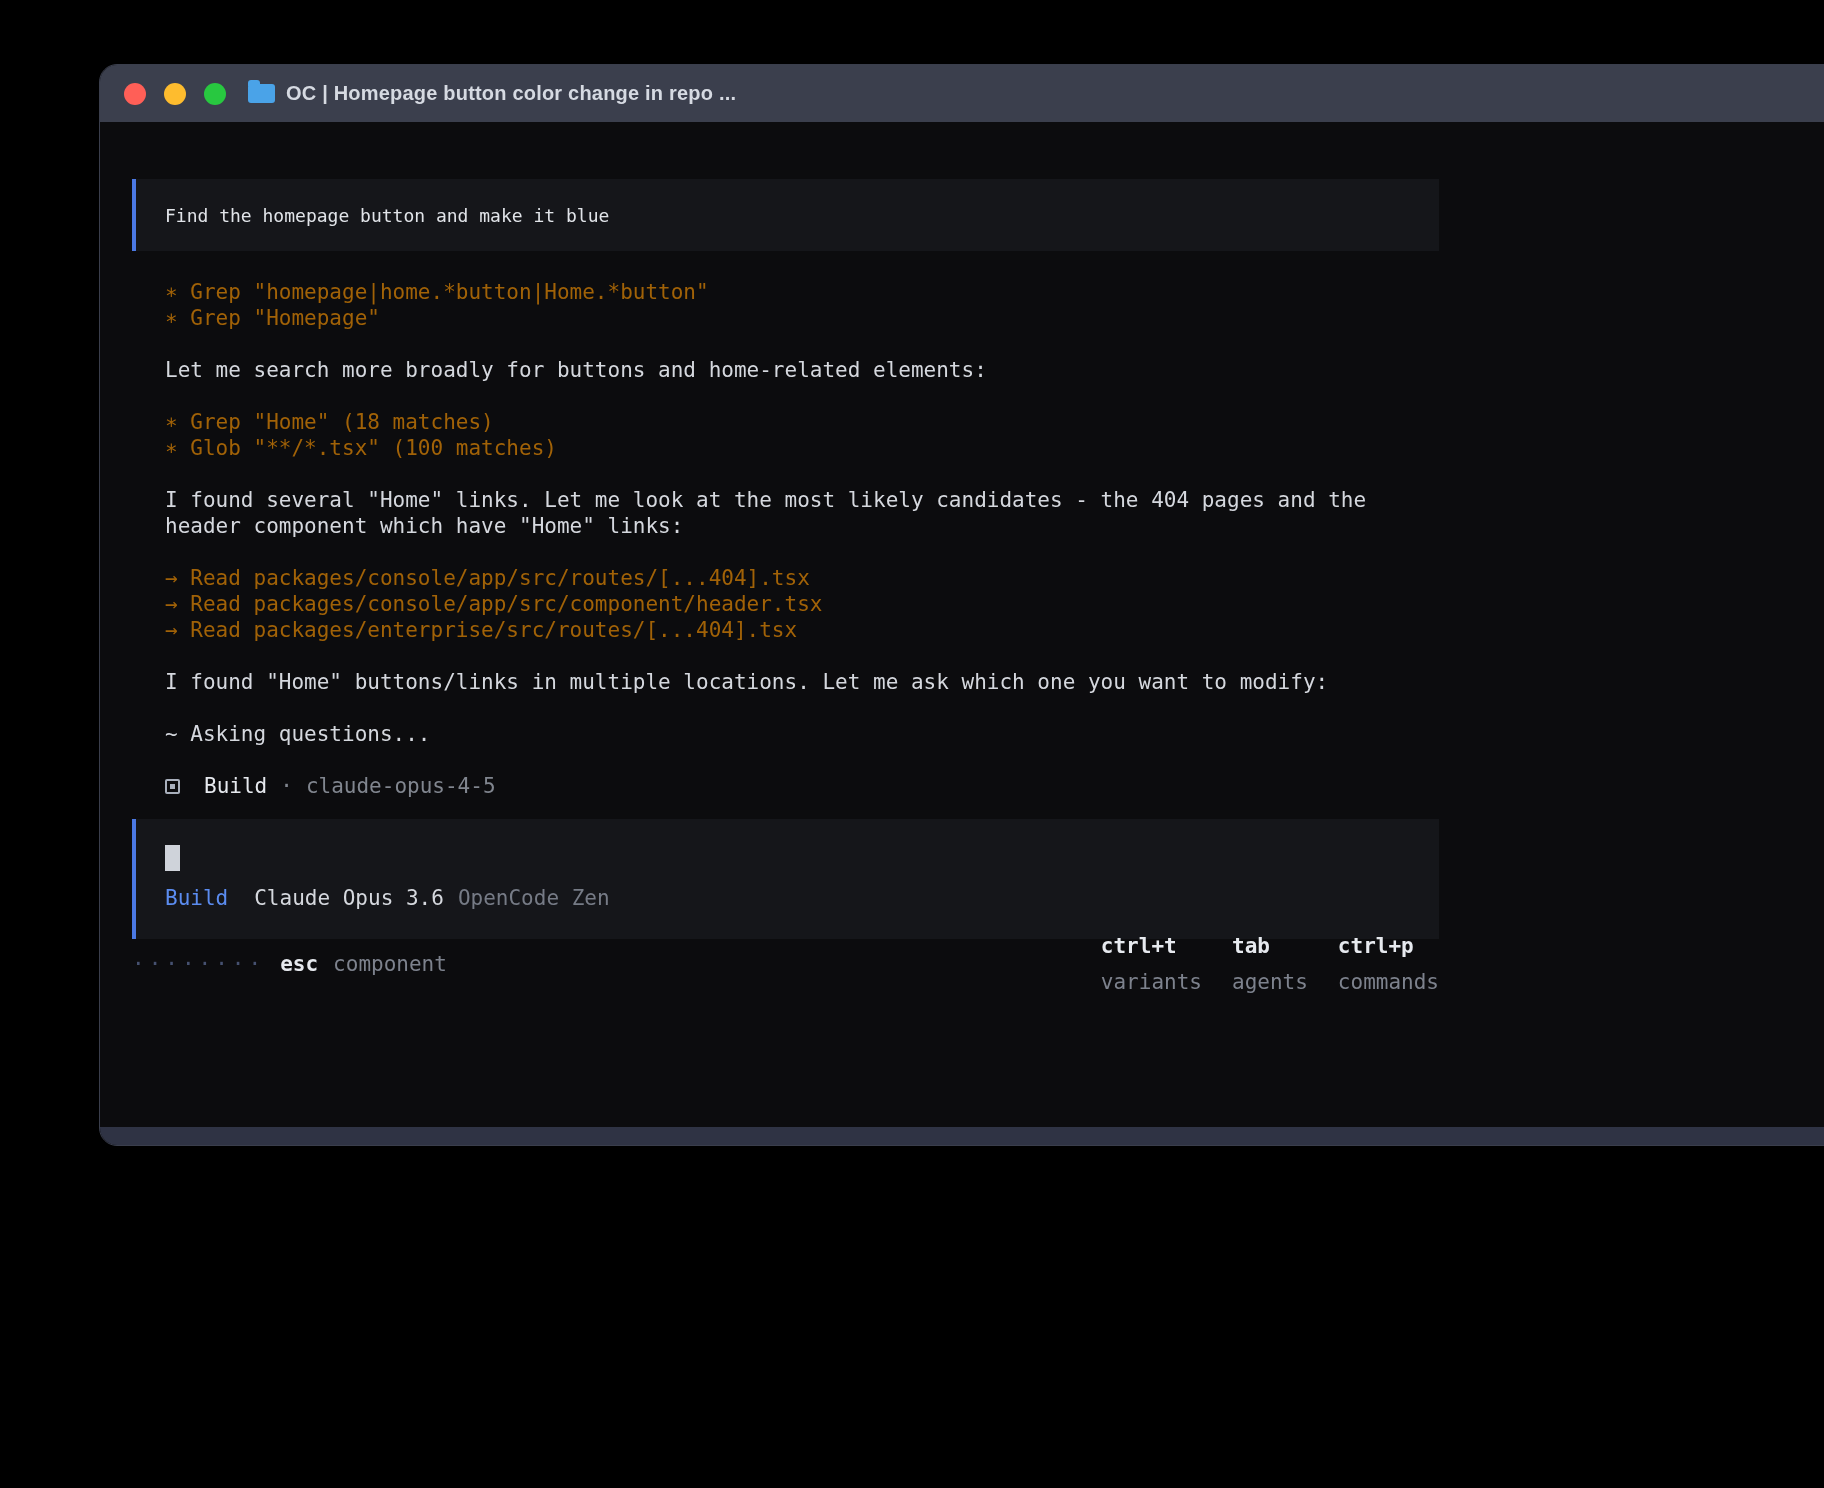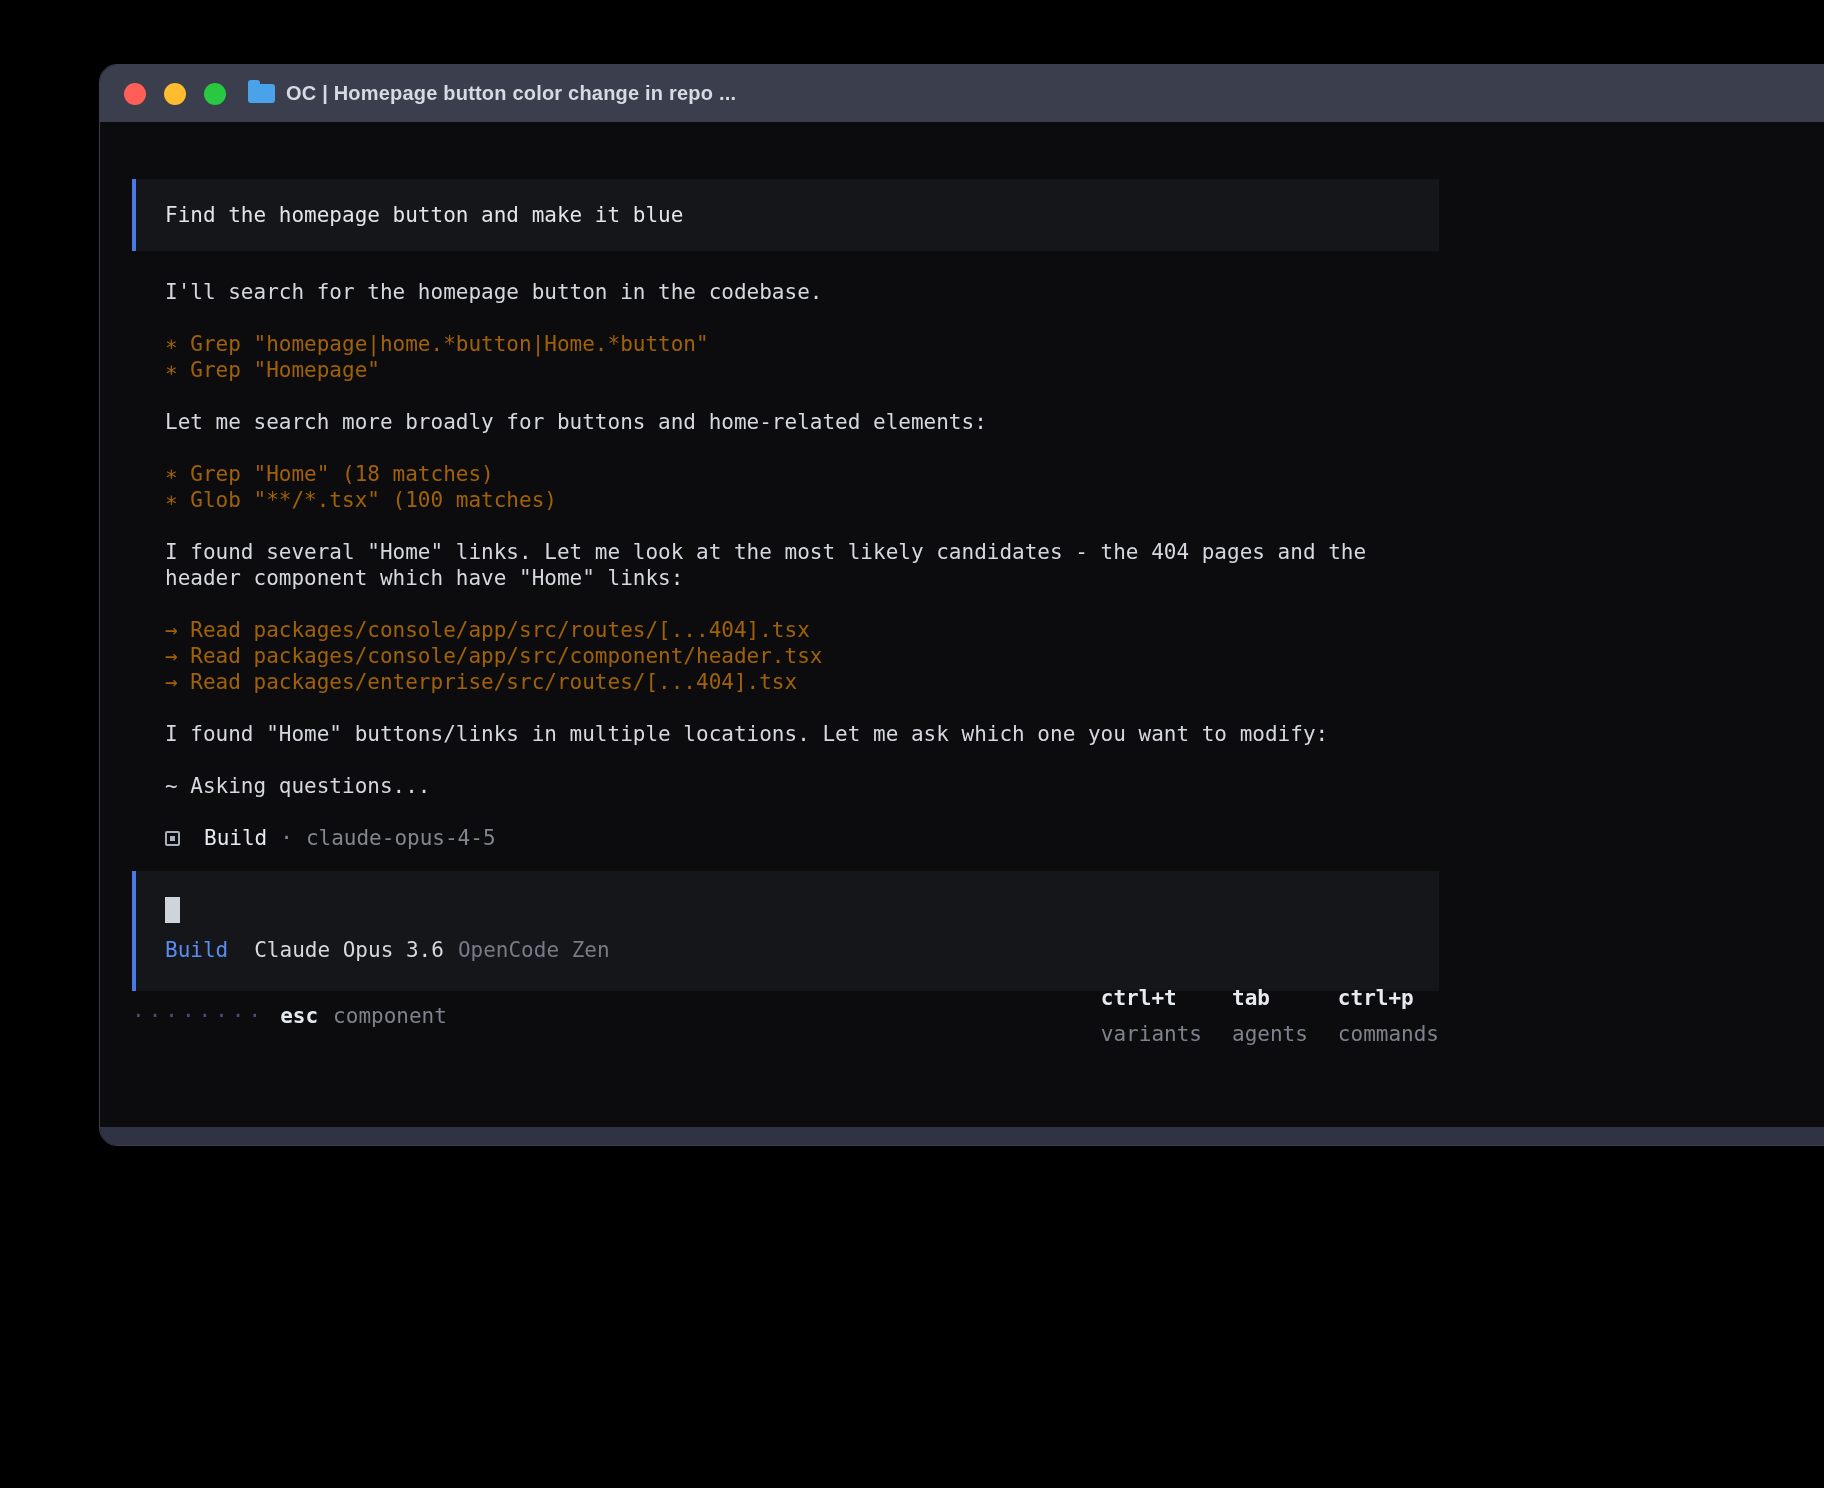--- a/index.html
+++ b/index.html
@@ -42,21 +42,21 @@
     width:1307px; height:77px; background:#15161a; border-left:4px solid #d8dade;
     display:flex; align-items:center; justify-content:space-between;
     padding:0 14px 0 29px; font-size:21px;
   }
   .sh-title { font-weight:700; color:#eef0f4; white-space:pre; }
   .sh-stats { display:flex; gap:26px; color:#7d828d; }
 
   .user-message {
     width:1307px; height:72px; margin-top:28px; background:#15161a;
     border-left:4px solid #4b79e4; display:flex; align-items:center;
-    padding-left:29px; font-size:21px; color:#e1e4e9;
+    padding-left:29px; font-size:18px; color:#e1e4e9;
   }
 
   .transcript { margin-top:28px; padding-left:33px; width:1307px; font-size:21px; }
   .transcript .line { min-height:26px; line-height:26px; white-space:pre-wrap; width:1276px; }
   .line.text { color:#d5d8de; }
   .line.tool { color:#a16207; }
   .gap { margin-top:26px; }
 
   .agent-line { display:flex; align-items:center; height:26px; font-size:21px; }
   .agent-icon {
@@ -109,21 +109,20 @@
   </div>
 
   <div class="content">
 
 
     <div class="user-message">
       <span>Find the homepage button and make it blue</span>
     </div>
 
     <div class="transcript">
-      <div class="line text">I'll search for the homepage button in the codebase.</div>
       <div class="line tool gap">∗ Grep "homepage|home.*button|Home.*button"</div>
       <div class="line tool">∗ Grep "Homepage"</div>
       <div class="line text gap">Let me search more broadly for buttons and home-related elements:</div>
       <div class="line tool gap">∗ Grep "Home" (18 matches)</div>
       <div class="line tool">∗ Glob "**/*.tsx" (100 matches)</div>
       <div class="line text gap">I found several "Home" links. Let me look at the most likely candidates - the 404 pages and the header component which have "Home" links:</div>
       <div class="line tool gap">→ Read packages/console/app/src/routes/[...404].tsx</div>
       <div class="line tool">→ Read packages/console/app/src/component/header.tsx</div>
       <div class="line tool">→ Read packages/enterprise/src/routes/[...404].tsx</div>
       <div class="line text gap">I found "Home" buttons/links in multiple locations. Let me ask which one you want to modify:</div>

